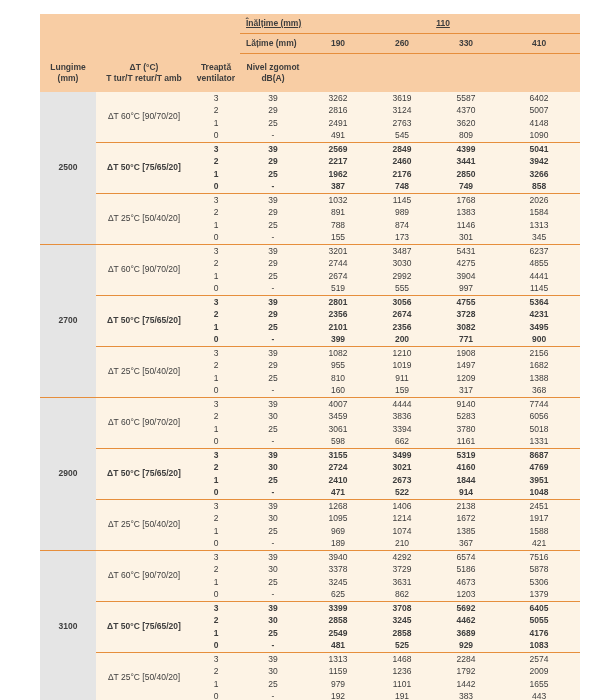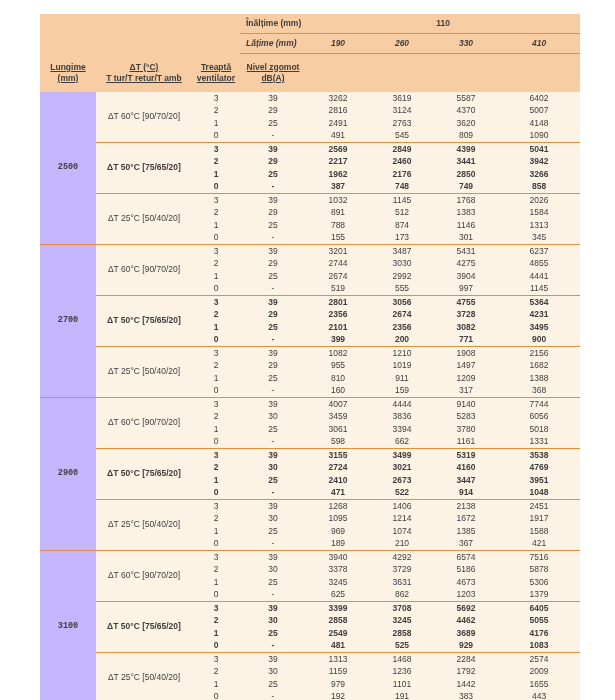--- a/index.html
+++ b/index.html
@@ -12,27 +12,27 @@
   table{
     border-collapse:collapse;table-layout:fixed;width:540px;
     border-bottom:1.5px solid #e68e3c;
   }
   td,th{
     padding:0;margin:0;white-space:nowrap;overflow:hidden;
     text-align:center;vertical-align:middle;box-sizing:border-box;
     font-size:8.5px;line-height:12.5px;height:12.5px;color:#3d3d3d;
   }
   thead th{background:#f8cda4;font-weight:bold;}
-  thead tr.h1 th{height:19px;line-height:19px;}
-  thead tr.h2 th{height:19px;line-height:19px;font-style:italic;}
-  thead tr.h3 th{height:38px;line-height:11px;text-decoration:underline;}
+  thead tr.h1 th{height:19px;line-height:19px;text-decoration:underline;}
+  thead tr.h2 th{height:19px;line-height:19px;}
+  thead tr.h3 th{height:38px;line-height:11px;}
   th.leftpad{text-align:left;padding-left:6px;}
   th.hline{border-bottom:1.5px solid #e68e3c;}
   tbody td{background:#fdf3e5;}
-  tbody td.lungime{background:#c4b5fd;font-weight:bold;font-family:Liberation Mono, monospace;}
+  tbody td.lungime{background:#e5e5e5;font-weight:bold;}
   tbody tr.bold td{font-weight:bold;}
   tbody td.sep{border-top:1.5px solid #e68e3c;}
   tbody td.sep-full{border-top:1.5px solid #e68e3c;}
   .two-line div{line-height:11px;}
 </style>
 </head>
 <body>
 
 <div class="table-wrap">
   <table>
@@ -154,21 +154,21 @@
           <td class="sep">39</td>
           <td class="sep">1032</td>
           <td class="sep">1145</td>
           <td class="sep">1768</td>
           <td class="sep">2026</td>
         </tr>
         <tr>
           <td>2</td>
           <td>29</td>
           <td>891</td>
-          <td>512</td>
+          <td>989</td>
           <td>1383</td>
           <td>1584</td>
         </tr>
         <tr>
           <td>1</td>
           <td>25</td>
           <td>788</td>
           <td>874</td>
           <td>1146</td>
           <td>1313</td>
@@ -315,36 +315,36 @@
           <td>1161</td>
           <td>1331</td>
         </tr>
         <tr class="bold">
           <td class="sep" rowspan="4">ΔT 50°C [75/65/20]</td>
           <td class="sep">3</td>
           <td class="sep">39</td>
           <td class="sep">3155</td>
           <td class="sep">3499</td>
           <td class="sep">5319</td>
-          <td class="sep">3538</td>
+          <td class="sep">8687</td>
         </tr>
         <tr class="bold">
           <td>2</td>
           <td>30</td>
           <td>2724</td>
           <td>3021</td>
           <td>4160</td>
           <td>4769</td>
         </tr>
         <tr class="bold">
           <td>1</td>
           <td>25</td>
           <td>2410</td>
           <td>2673</td>
-          <td>3447</td>
+          <td>1844</td>
           <td>3951</td>
         </tr>
         <tr class="bold">
           <td>0</td>
           <td>-</td>
           <td>471</td>
           <td>522</td>
           <td>914</td>
           <td>1048</td>
         </tr>

